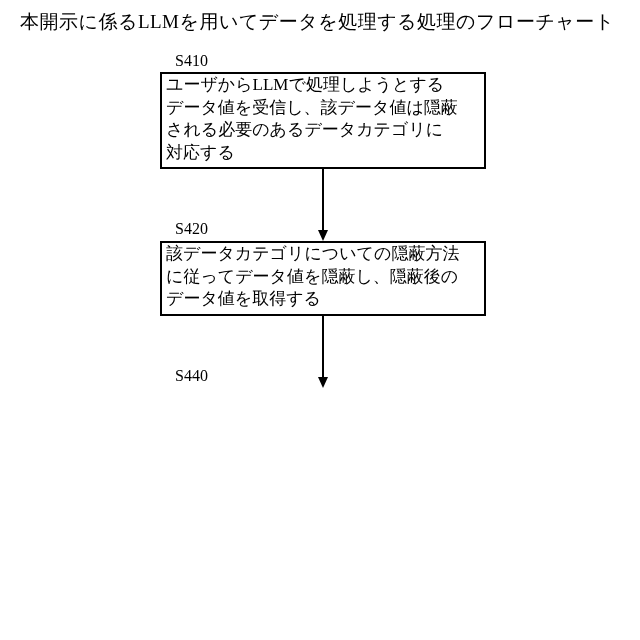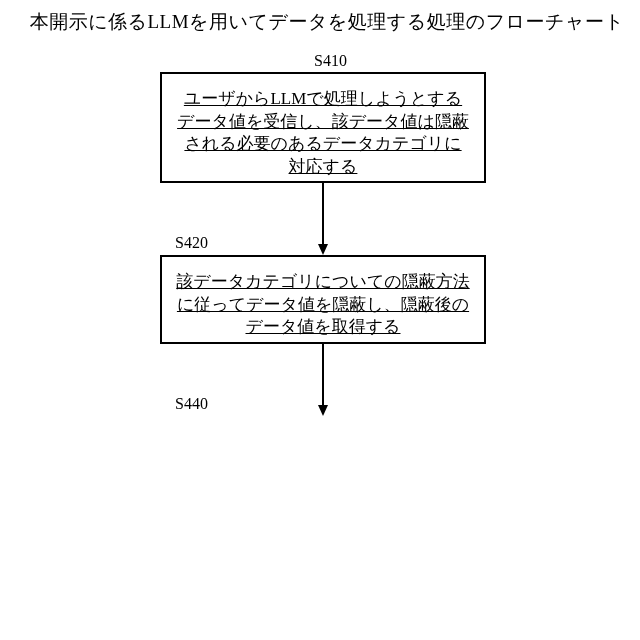--- a/index.html
+++ b/index.html
@@ -1,15 +1,15 @@
 <!DOCTYPE html>
 <html><head>
 <meta charset="utf-8">
 <style>
-  * { margin: 0; padding: 0; box-sizing: border-box; text-align: center; }
+  * { margin: 0; padding: 0; box-sizing: border-box; }
   html, body { background: #ffffff; }
   body {
     width: 640px;
     height: 640px;
     font-family: "Liberation Serif", "DejaVu Serif", serif;
     color: #000000;
     overflow: hidden;
   }
   .page {
     position: relative;
@@ -29,26 +29,25 @@
     width: 326px;
   }
   .label-row {
     padding-left: 15px;
     font-size: 16px;
     height: 22px;
     line-height: 22px;
   }
   .box {
     border: 2px solid #000000;
-    padding: 14px 4px 3px 4px;
+    padding: 0 4px 3px 4px;
     font-size: 17px;
     line-height: 22.5px;
     white-space: pre-line;
     background: #ffffff;
-    text-decoration: underline;
   }
   .gap {
     position: relative;
     height: 72px;
     width: 100%;
   }
   .gap .label-row {
     position: absolute;
     left: 0;
     bottom: 1px;

